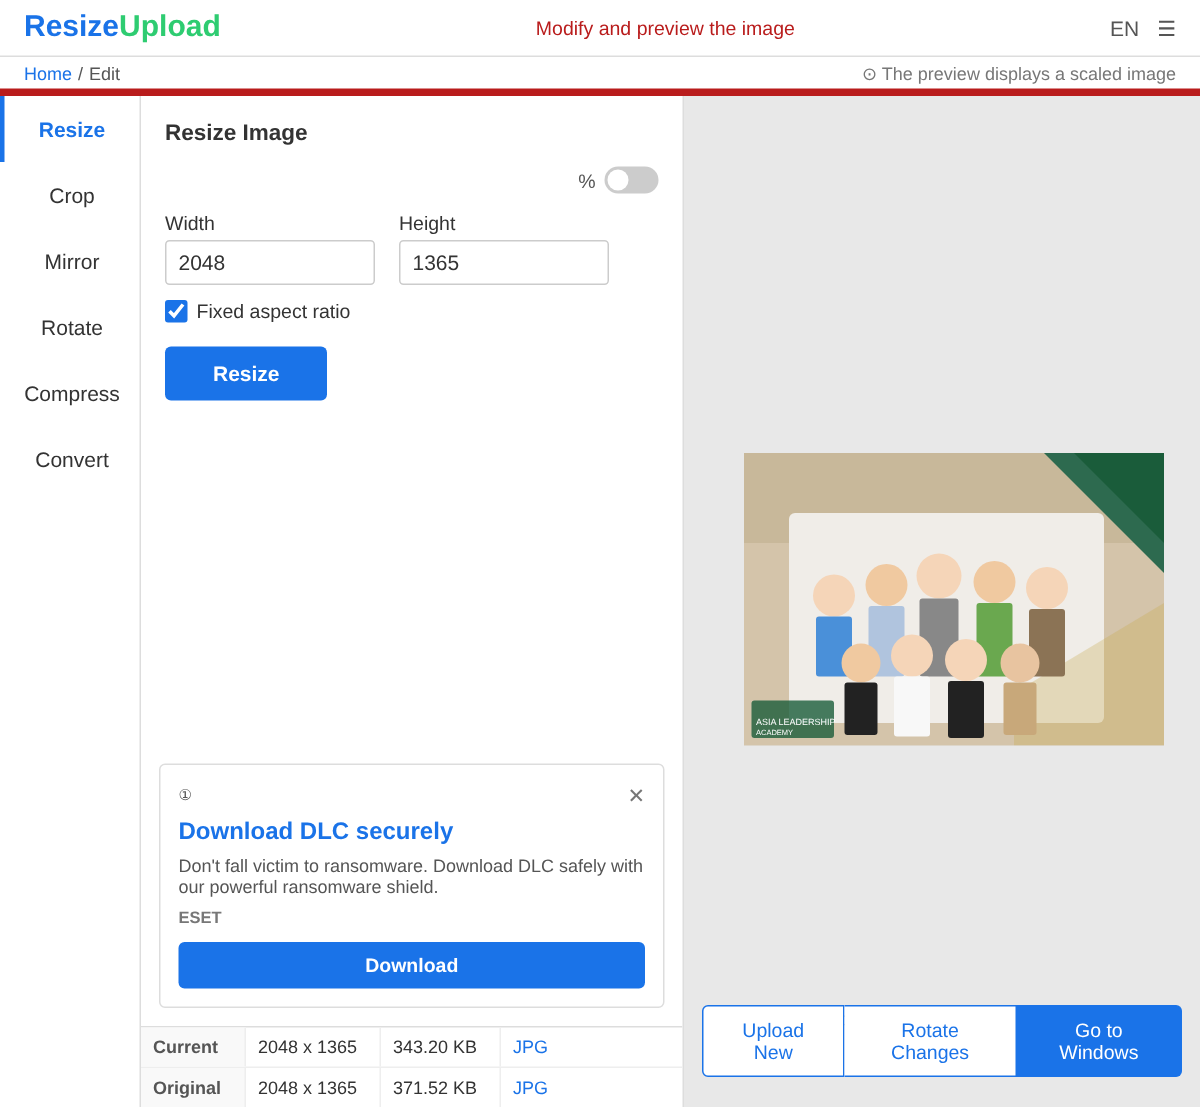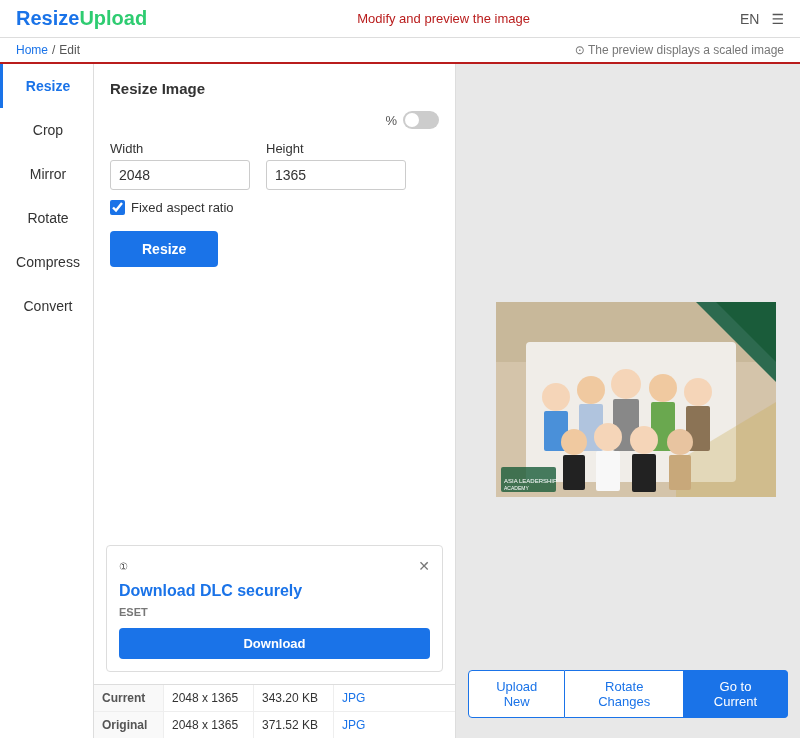--- a/index.html
+++ b/index.html
@@ -12,21 +12,21 @@
       height: 38px;
     }
     #logo { font-size: 20px; font-weight: bold; }
     #logo span.resize { color: #1a73e8; }
     #logo span.pixel { color: #2ecc71; }
     #header-center { font-size: 13px; color: #b91c1c; text-align: center; }
     #header-right { display: flex; align-items: center; gap: 12px; color: #555; font-size: 14px; }
 
     
     #breadcrumb {
-      padding: 4px 16px; background: #fff; border-bottom: 2px solid #b91c1c;
+      padding: 4px 16px; background: #fff; border-bottom: 5px solid #b91c1c;
       font-size: 12px; color: #555; display: flex; align-items: center; gap: 4px;
       height: 26px;
     }
     #breadcrumb a { color: #1a73e8; text-decoration: none; }
     #preview-note { margin-left: auto; color: #777; font-size: 12px; }
 
     
     #main { display: flex; height: calc(738px - 64px); }
 
     
@@ -205,20 +205,21 @@
 
       <button id="resize-btn">Resize</button>
     </div>
 
     <div id="ad-panel">
       <div id="ad-top-row">
         <span id="ad-badge">①</span>
         <span id="ad-close-btn">✕</span>
       </div>
       <div id="ad-title">Download DLC securely</div>
+      <div id="ad-body">Don't fall victim to ransomware. Download DLC safely with our powerful ransomware shield.</div>
       <div id="ad-brand">ESET</div>
       <button id="ad-download-btn">Download</button>
     </div>
 
     <div id="file-info">
       <div class="file-row">
         <div class="file-cell label">Current</div>
         <div class="file-cell dims">2048 x 1365</div>
         <div class="file-cell size">343.20 KB</div>
         <div class="file-cell type">JPG</div>
@@ -282,17 +283,17 @@
     </div>
 
     <div id="activate-watermark">
       <div>Activate Windows</div>
       <div style="font-size:11px;">Go to Settings to activate Windows.</div>
     </div>
 
     <div id="footer-bar">
       <button id="upload-new-btn">Upload New</button>
       <button id="discard-btn">Rotate Changes</button>
-      <button id="go-download-btn">Go to Current</button>
+      <button id="go-download-btn">Go to Windows</button>
     </div>
   </div>
 
 </div>
 
 </body></html>

